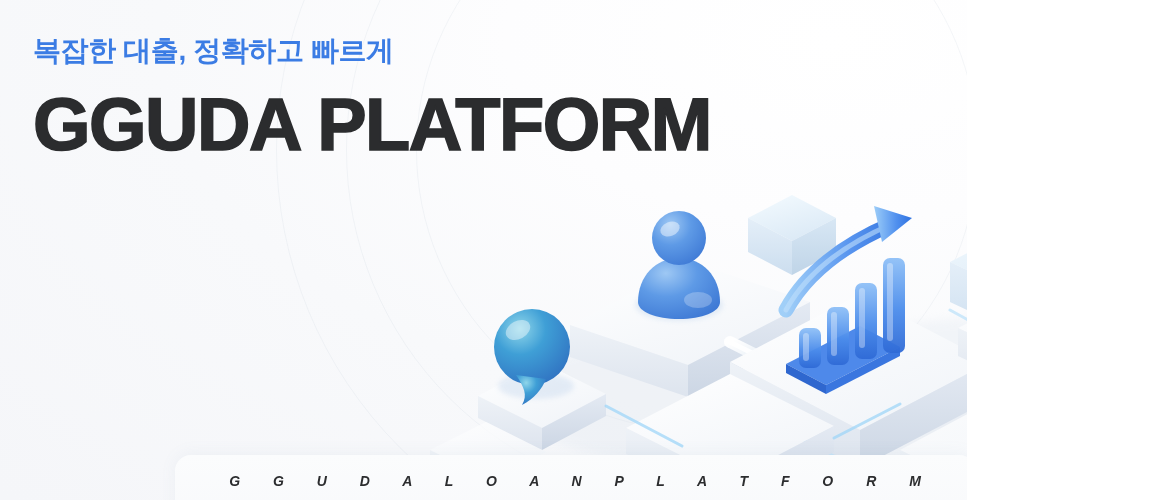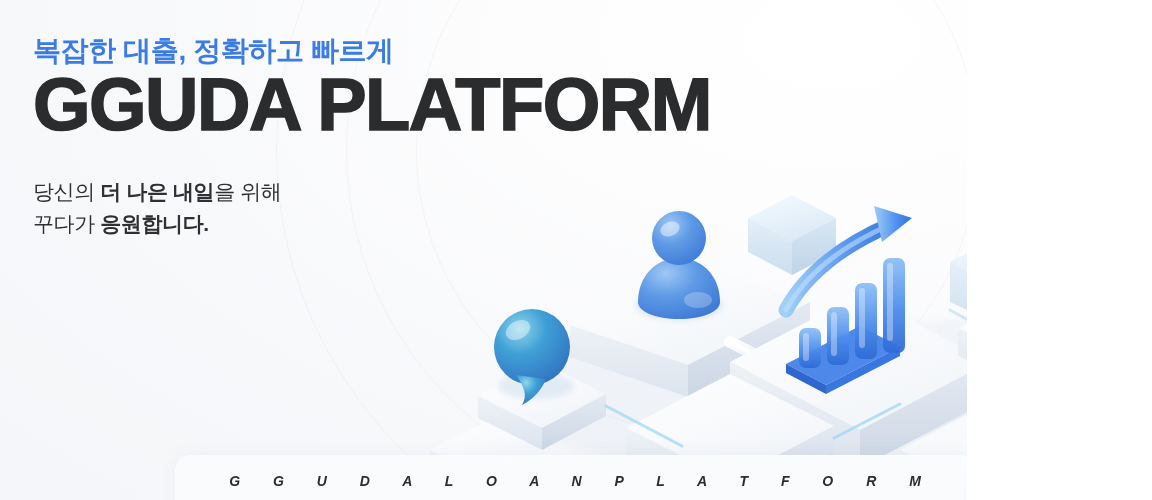--- a/index.html
+++ b/index.html
@@ -44,20 +44,21 @@
   }
   .tagline {
     font-size: 28px;
     font-weight: 700;
     color: #3b7ce4;
     letter-spacing: -0.4px;
     line-height: 1.2;
     white-space: nowrap;
   }
   .headline {
+    margin-top: 20px;
     font-size: 74px;
     font-weight: 700;
     color: #2b2c2e;
     letter-spacing: -1.5px;
     line-height: 1.0;
     white-space: nowrap;
     -webkit-text-stroke: 1.6px #2b2c2e;
   }
   .sub {
     margin-top: 34px;
@@ -120,28 +121,20 @@
 
   <div class="arcs">
     <div class="arc" style="width:560px;height:560px;"></div>
     <div class="arc" style="width:700px;height:700px;"></div>
     <div class="arc" style="width:840px;height:840px;"></div>
   </div>
 
   <div class="copy">
     <div class="tagline">복잡한 대출, 정확하고 빠르게</div>
     <div class="headline">GGUDA PLATFORM</div>
-    <div class="sub">
-      <div class="sub-line">
-        <span class="n">당신의 </span><span class="b">더 나은 내일</span><span class="n">을 위해</span>
-      </div>
-      <div class="sub-line">
-        <span class="n">꾸다가 </span><span class="b">응원합니다.</span>
-      </div>
-    </div>
   </div>
 
   <div class="scene">
     <svg class="iso" viewBox="0 0 740 360" xmlns="http://www.w3.org/2000/svg">
       <defs>
         <linearGradient id="slabTop" x1="0" y1="0" x2="0.6" y2="1">
           <stop offset="0%" stop-color="#ffffff"></stop>
           <stop offset="100%" stop-color="#f2f5f9"></stop>
         </linearGradient>
         <linearGradient id="slabLeft" x1="0" y1="0" x2="0" y2="1">

